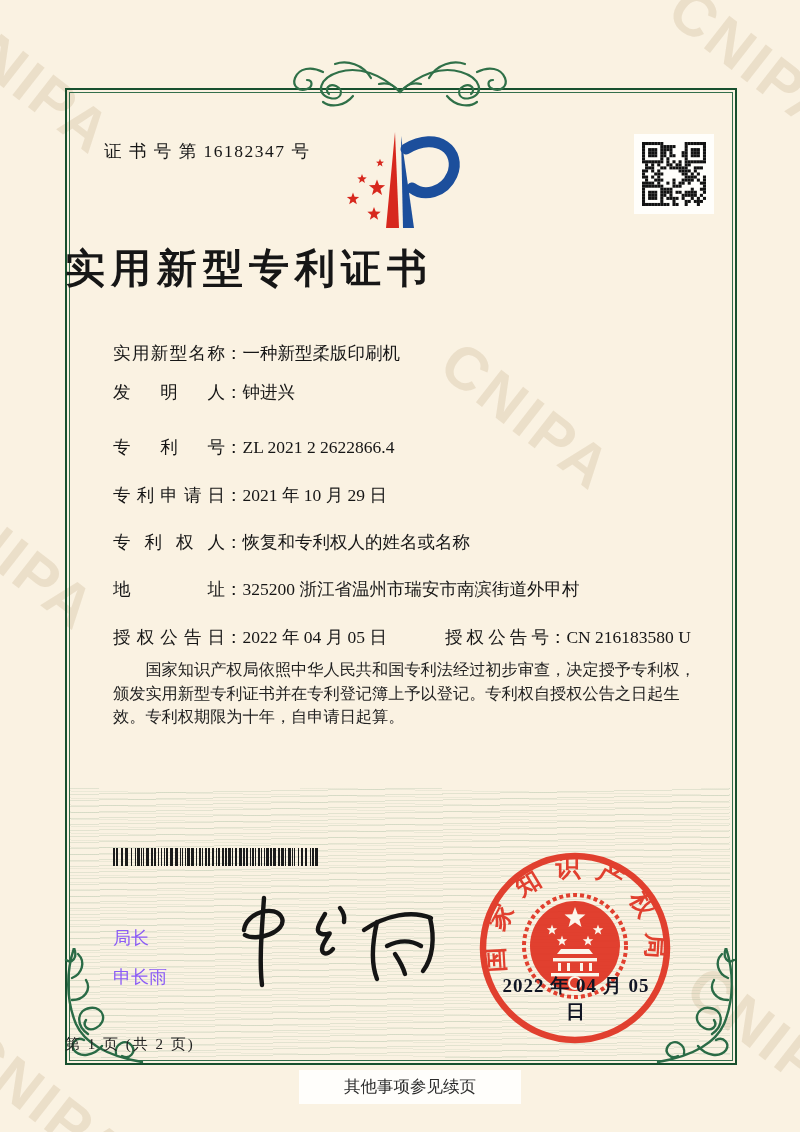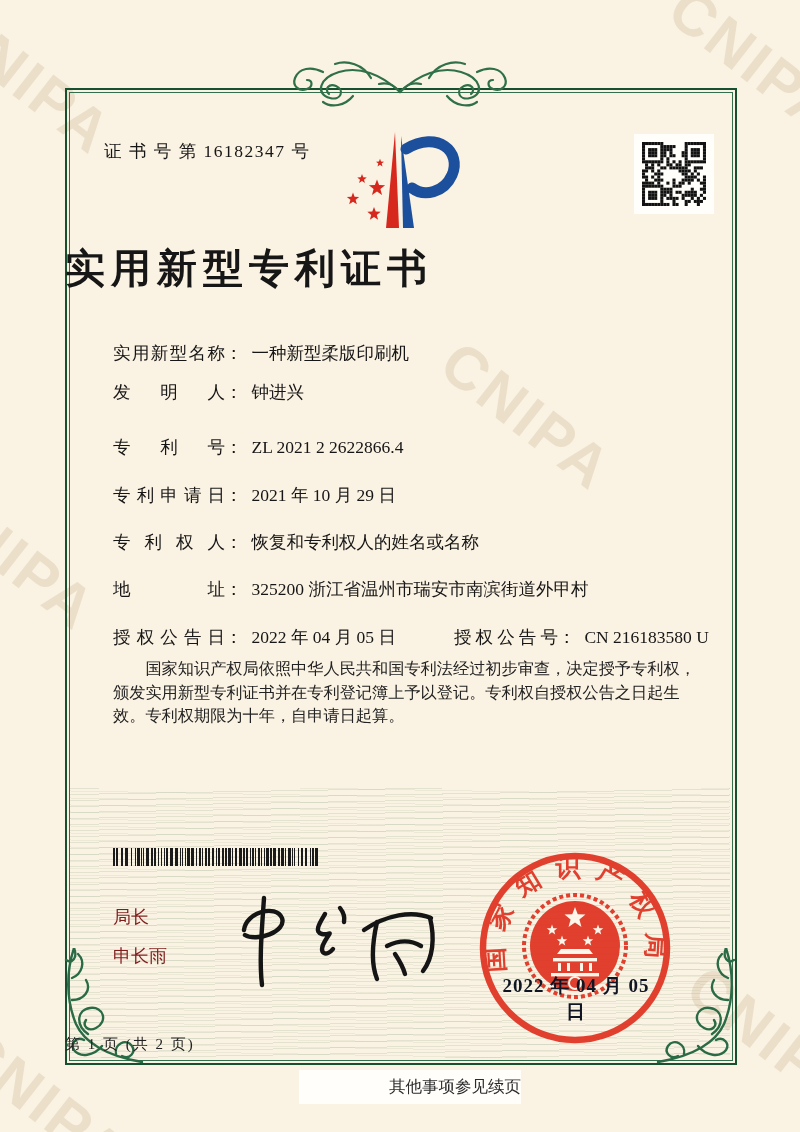--- a/index.html
+++ b/index.html
@@ -36,33 +36,33 @@
   
   .cert-no{left:104px;top:139px;font-size:17.5px;letter-spacing:1.5px;}
   .qr-box{left:634px;top:134px;width:80px;height:80px;background:#fffefb;
           display:flex;align-items:center;justify-content:center;}
   
   .title{left:65px;top:241px;width:668px;
          font-size:40px;font-weight:bold;letter-spacing:6px;}
   
   .field-row{left:113px;width:600px;font-size:17.5px;white-space:nowrap;}
   .flabel{display:inline-block;width:112px;text-align:justify;text-align-last:justify;}
-  .fvalue{margin-left:9px;}
+  .fvalue{}
   .grant-pair{margin-left:58px;}
   .glabel{display:inline-block;width:104px;text-align:justify;text-align-last:justify;}
   
-  .body-text{left:113px;top:659px;width:586px;font-size:16.2px;line-height:23.6px;color:#222;font-family:Liberation Mono, monospace;}
+  .body-text{left:113px;top:659px;width:586px;font-size:16.2px;line-height:23.6px;color:#222;}
   .body-text p{margin:0 0 2px 0;text-indent:2em;}
   
-  .officer{left:113px;font-size:18px;font-family:Liberation Sans, sans-serif;color:#7f1d1d;}
+  .officer{left:113px;font-size:18px;font-family:Liberation Sans, sans-serif;color:#8b5cf6;margin-top:21px;}
   .seal-date{left:496px;top:973px;width:160px;text-align:center;z-index:3;
              font-size:19px;font-weight:bold;letter-spacing:1px;color:#101524;}
   .footer-page{left:65px;top:1035px;width:668px;text-align:left;font-size:15px;letter-spacing:2px;color:#222;}
   .cont-box{left:299px;top:1070px;width:222px;height:34px;background:#fffefb;
-            text-align:right;line-height:34px;font-size:16.5px;color:#2b2b2b;z-index:2;}
+            text-align:center;line-height:34px;font-size:16.5px;color:#2b2b2b;z-index:2;}
   .mirror{transform:scaleX(-1);}
   svg{display:block;}
 </style>
 </head>
 <body>
 
 <div class="wm" style="left:-30px;top:-8px;">CNIPA</div>
 <div class="wm" style="left:698px;top:-26px;">CNIPA</div>
 <div class="wm" style="left:470px;top:328px;">CNIPA</div>
 <div class="wm" style="left:-46px;top:468px;">CNIPA</div>

